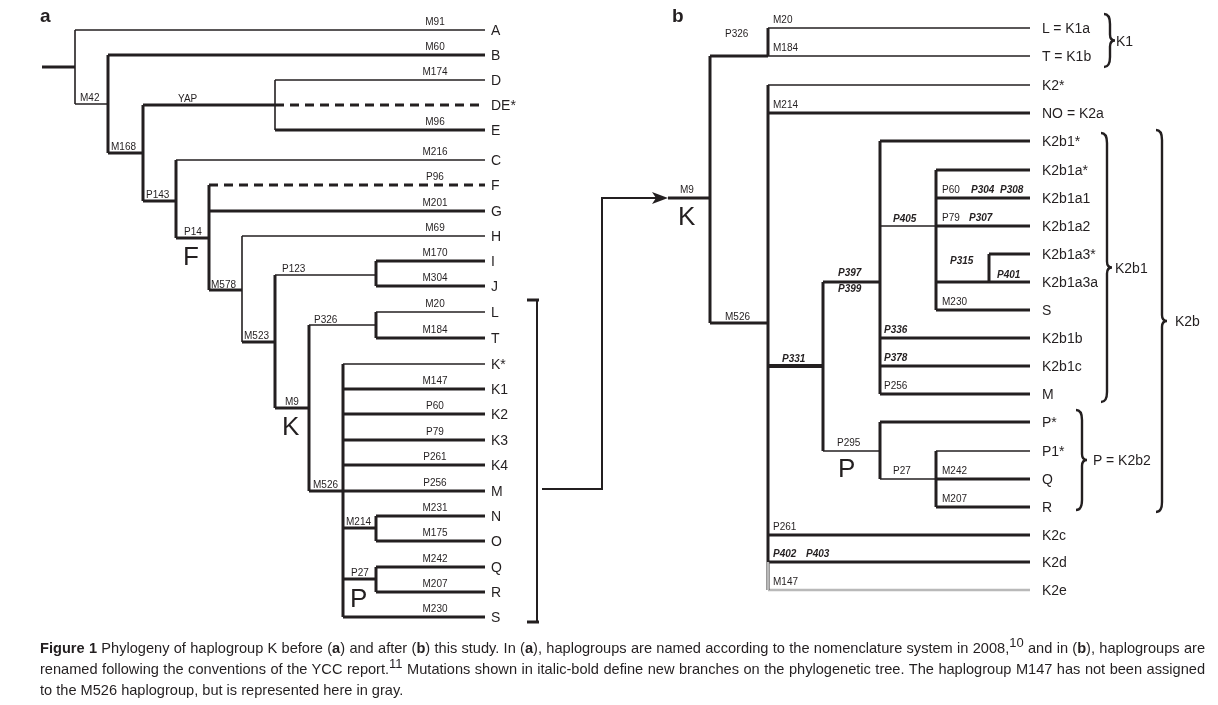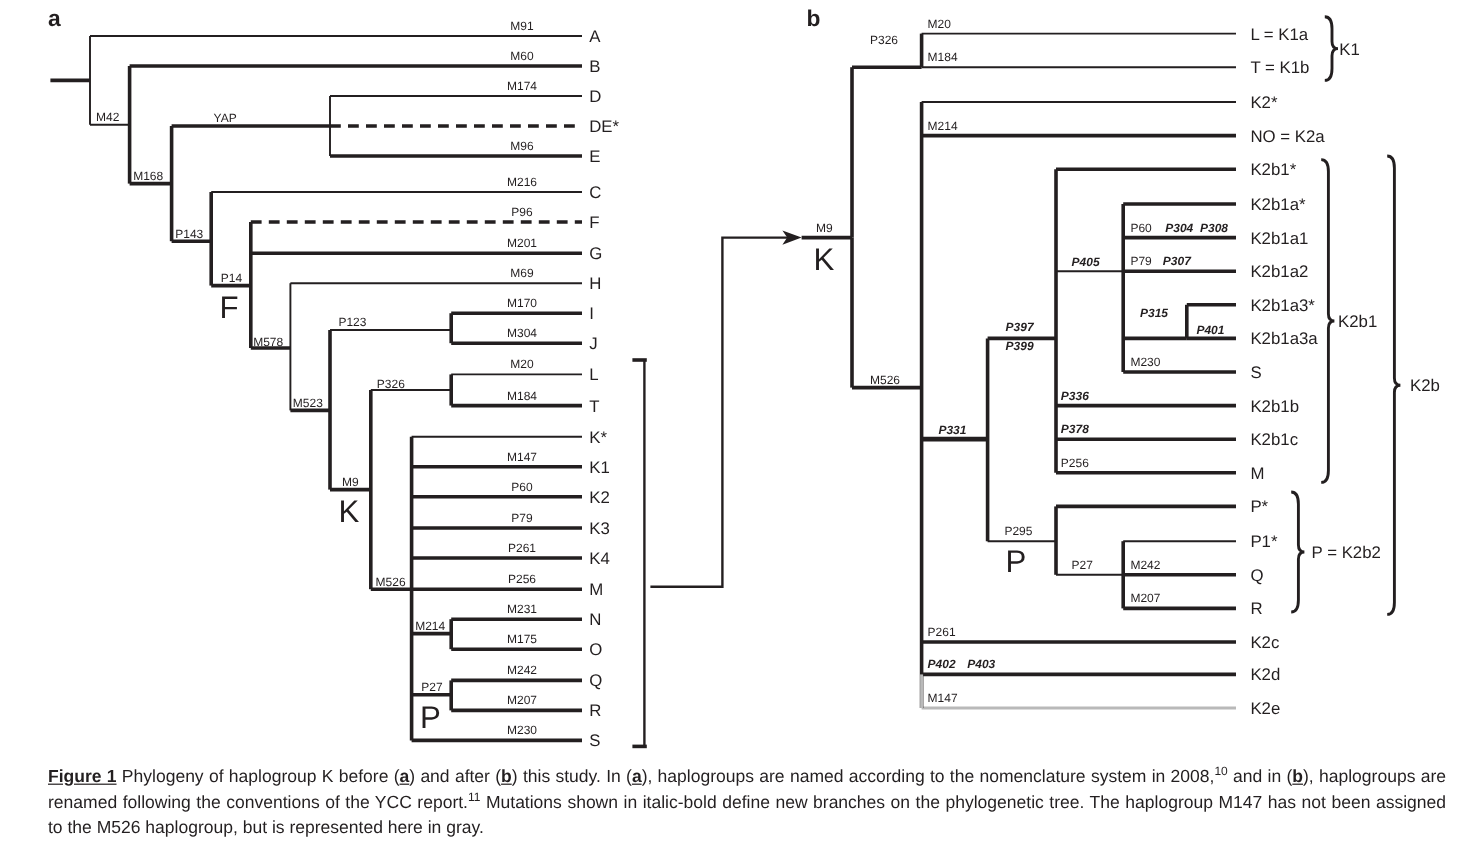--- a/index.html
+++ b/index.html
@@ -4,22 +4,22 @@
 <style>
   html, body { margin:0; padding:0; background:#ffffff; }
   body { width:1218px; height:705px; position:relative; overflow:hidden; font-family:"Liberation Sans", sans-serif; color:#231f20; }
   #tree { position:absolute; left:0; top:0; width:1218px; height:625px; }
   #tree text { font-family:"Liberation Sans", sans-serif; fill:#231f20; }
   .mut { font-size:10px; }
   .tip { font-size:14px; }
   .panel { font-size:19px; font-weight:bold; }
   .big { font-size:26px; }
   .caption { position:absolute; left:40px; top:638px; width:1165px; font-size:14.6px; line-height:21px; text-align:justify; color:#231f20; }
-  .caption b { font-weight:bold;text-decoration:underline; }
-  sup { font-size:10px; line-height:0; }
+  .caption b { font-weight:bold; }
+  sup { font-size:13px; line-height:0; }
 </style>
 </head>
 <body>
 
 <svg id="tree" viewBox="0 0 1218 625" xmlns="http://www.w3.org/2000/svg">
 
   <text class="panel" x="40" y="22">a</text>
   <text class="panel" x="672" y="22">b</text>
 
   <g id="treeA">

